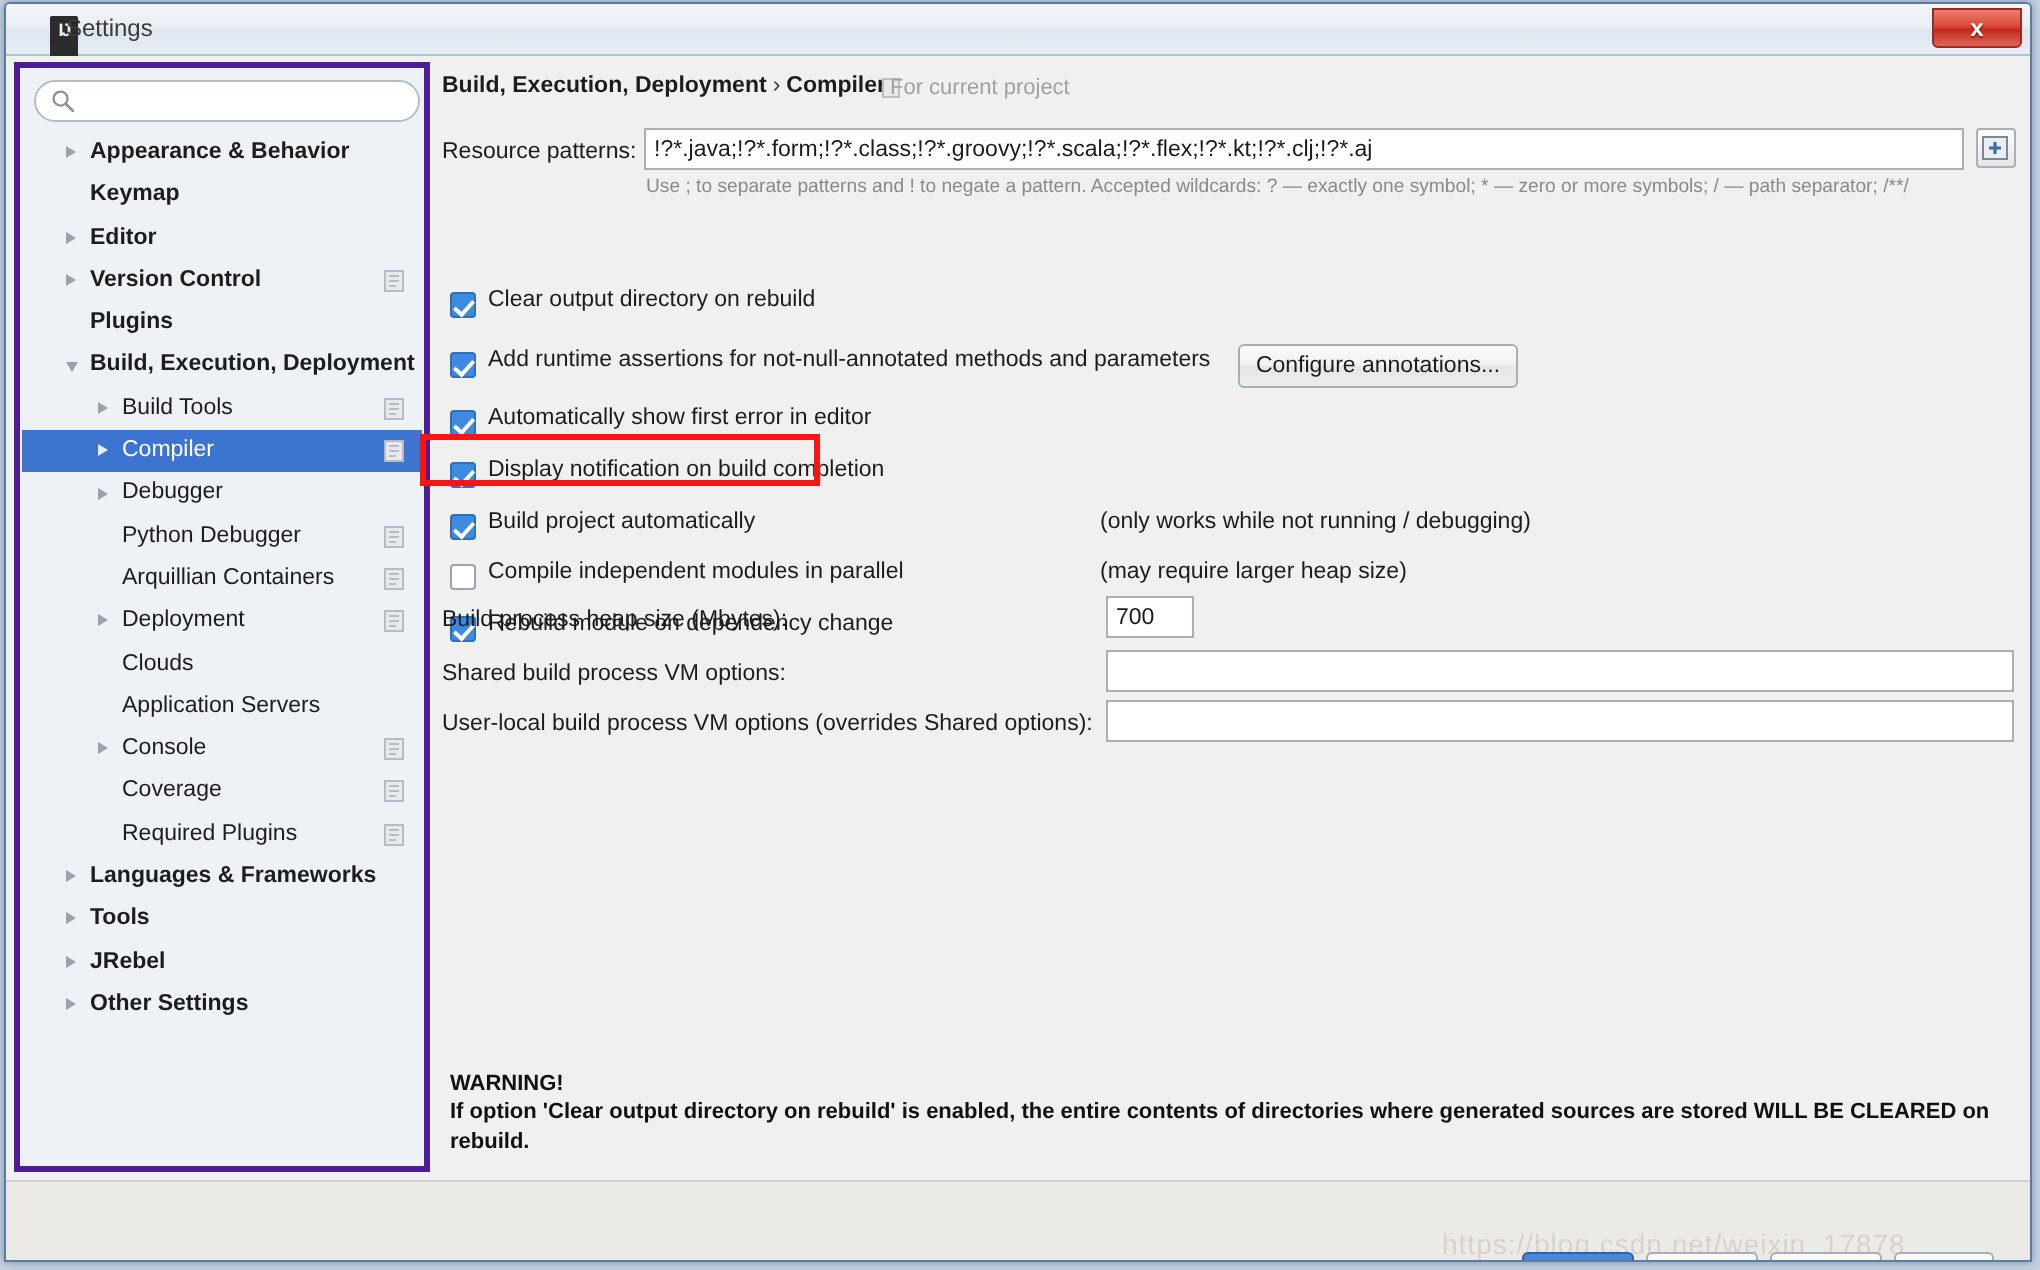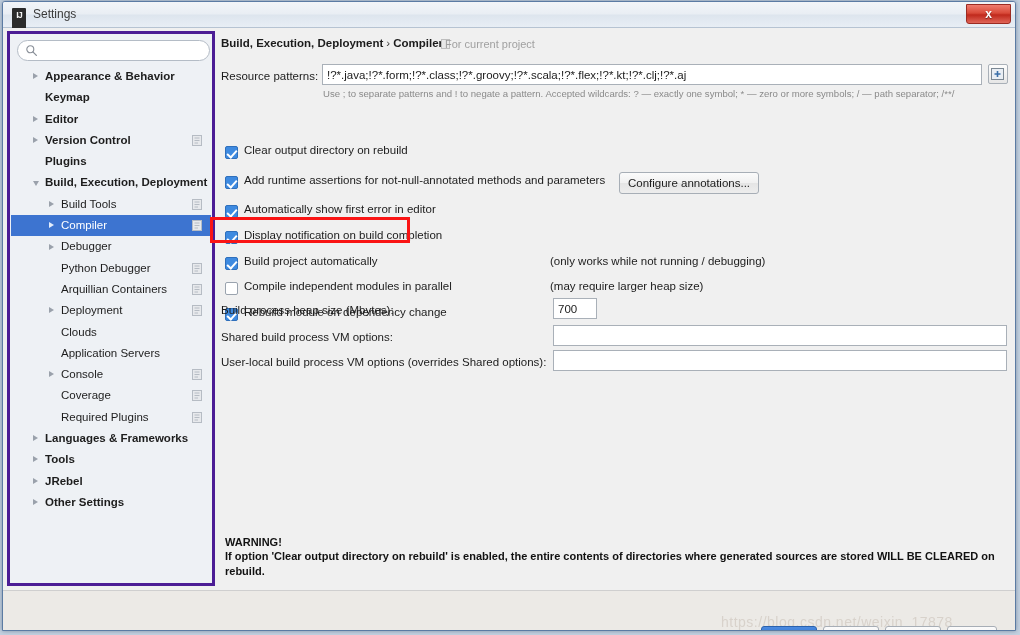--- a/index.html
+++ b/index.html
@@ -28,21 +28,21 @@
     overflow: hidden;
   }
   .titlebar {
     position: absolute; left: 0; top: 0;
     width: 100%; height: 26px;
     background: linear-gradient(to bottom, #f2f5f8 0%, #e9eef4 48%, #dde5ee 52%, #e8eef5 100%);
     border-bottom: 1px solid #b6c3d2;
     box-sizing: border-box;
   }
   .title-icon {
-    position: absolute; left: 9px; top: 6px;
+    position: absolute; left: 22px; top: 6px;
     width: 14px; height: 32px;
     background: #2b2b2b;
     border-radius: 1px;
     color: #f2f2f2;
     font-size: 9px; font-weight: bold;
     line-height: 14px; text-align: center;
     letter-spacing: -1px;
   }
   .title-text {
     position: absolute; left: 30px; top: 5px;

